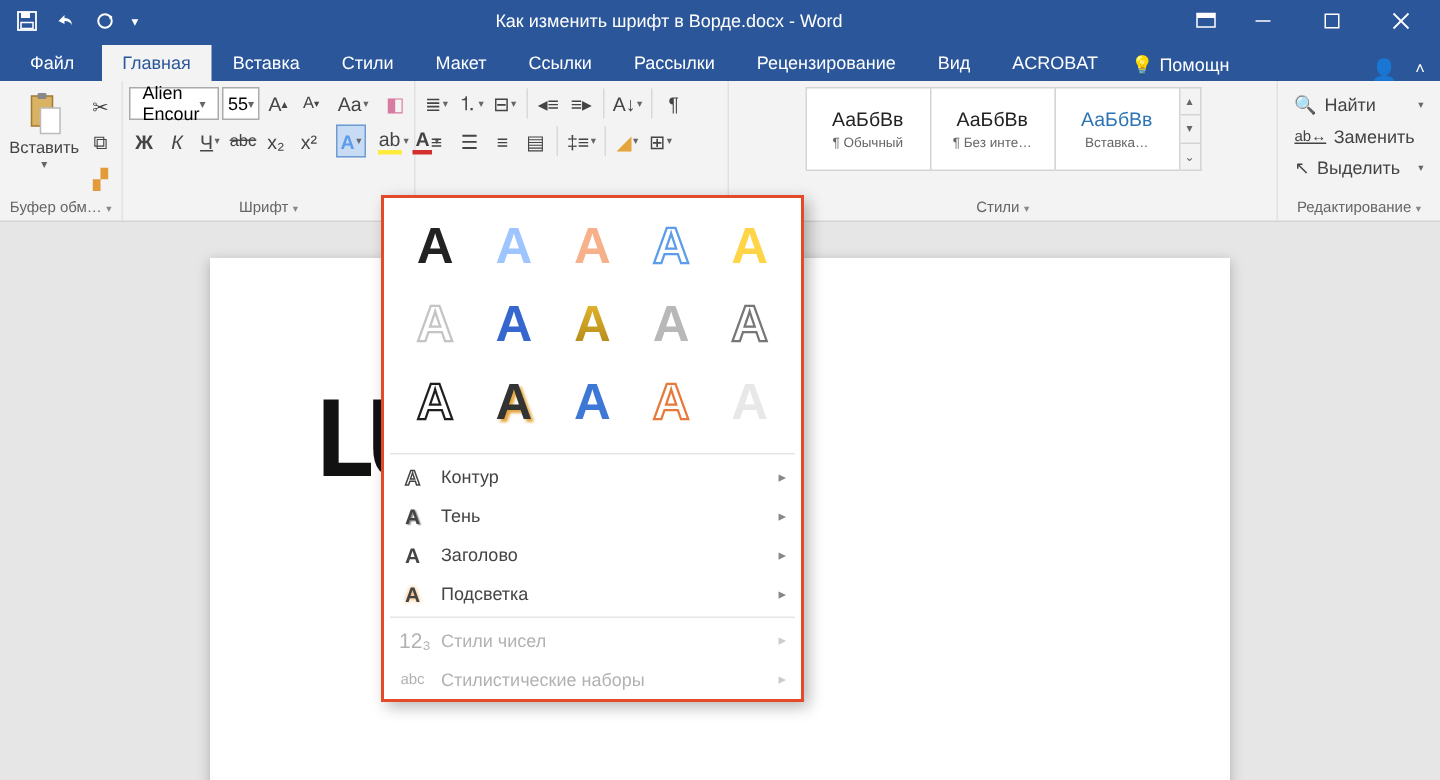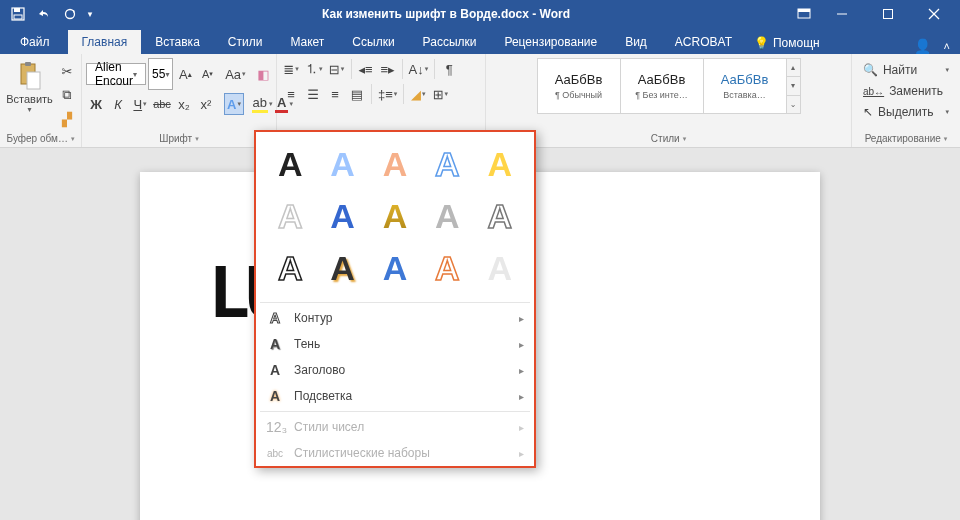--- a/index.html
+++ b/index.html
@@ -1,21 +1,21 @@
 <!DOCTYPE html>
 <html><head>
 <meta charset="utf-8">
 <style>
 * { margin: 0; padding: 0; box-sizing: border-box; font-family: "Segoe UI", sans-serif; }
 body { width: 960px; height: 520px; background: #fff; overflow: hidden; font-size: 12px; }
 
 .titlebar { height: 28px; background: #2b579a; display: flex; align-items: center; color: #fff; }
 .qat { display: flex; align-items: center; gap: 2px; padding: 0 6px; }
 .qat-btn { width: 24px; height: 24px; display: flex; align-items: center; justify-content: center; cursor: pointer; }
-.title-center { flex: 1; text-align: center; font-size: 12px; font-weight: bold; }
+.title-center { flex: 1; text-align: center; font-size: 12px; }
 .title-right { display: flex; align-items: center; gap: 2px; padding-right: 4px; }
 .win-btn { width: 44px; height: 28px; display: flex; align-items: center; justify-content: center; cursor: pointer; }
 .ribbon-opts { width: 28px; height: 28px; display: flex; align-items: center; justify-content: center; cursor: pointer; }
 
 .tabbar { height: 26px; background: #2b579a; display: flex; align-items: flex-end; color: #fff; padding-left: 6px; }
 .tab { padding: 5px 14px 5px; font-size: 12px; cursor: pointer; }
 .tab.active { background: #f3f3f3; color: #2b579a; }
 .tab.file { padding-right: 18px; }
 .tellme { display: flex; align-items: center; gap: 4px; padding: 4px 8px; font-size: 12px; }
 .tab-right { margin-left: auto; display: flex; align-items: center; padding-right: 10px; gap: 12px; }
@@ -28,21 +28,21 @@
 
 .bigbtn { display: flex; flex-direction: column; align-items: center; justify-content: center; padding: 2px 6px; cursor: pointer; min-width: 40px; }
 .bigbtn-ico { width: 32px; height: 32px; display: flex; align-items: center; justify-content: center; }
 .bigbtn-label { font-size: 11px; color: #444; margin-top: 1px; }
 .bigbtn .drop { font-size: 8px; color: #666; }
 
 .font-block { display: flex; flex-direction: column; gap: 3px; width: 186px; }
 .font-row { display: flex; align-items: center; gap: 2px; }
 .font-name { height: 22px; width: 106px; border: 1px solid #ababab; background: #fff; display: flex; align-items: center; padding: 0 8px; font-size: 12px; }
 .font-name::after { content: "▾"; margin-left: auto; font-size: 8px; color: #666; }
-.font-size { height: 32px; width: 36px; border: 1px solid #ababab; background: #fff; display: flex; align-items: center; padding: 0 3px; font-size: 12px; }
+.font-size { height: 22px; width: 36px; border: 1px solid #ababab; background: #fff; display: flex; align-items: center; padding: 0 3px; font-size: 12px; }
 .font-size::after { content: "▾"; margin-left: auto; font-size: 8px; color: #666; }
 .rbtn { min-width: 20px; height: 22px; display: flex; align-items: center; justify-content: center; cursor: pointer; padding: 0 2px; color: #444; font-size: 13px; }
 .rbtn.split::after { content: "▾"; font-size: 7px; color: #666; margin-left: 1px; }
 .rbtn.sel { background: #c7dbf5; border: 1px solid #6f9bd1; padding: 0 1px; }
 .sep { width: 1px; height: 20px; background: #d9d9d9; margin: 0 2px; }
 
 .para-block { display: flex; flex-direction: column; gap: 3px; width: 200px; }
 
 .styles-block { display: flex; align-items: center; }
 .style-card { width: 84px; height: 56px; border: 1px solid #d4d4d4; background: #fff; display: flex; flex-direction: column; align-items: center; justify-content: center; cursor: pointer; }

